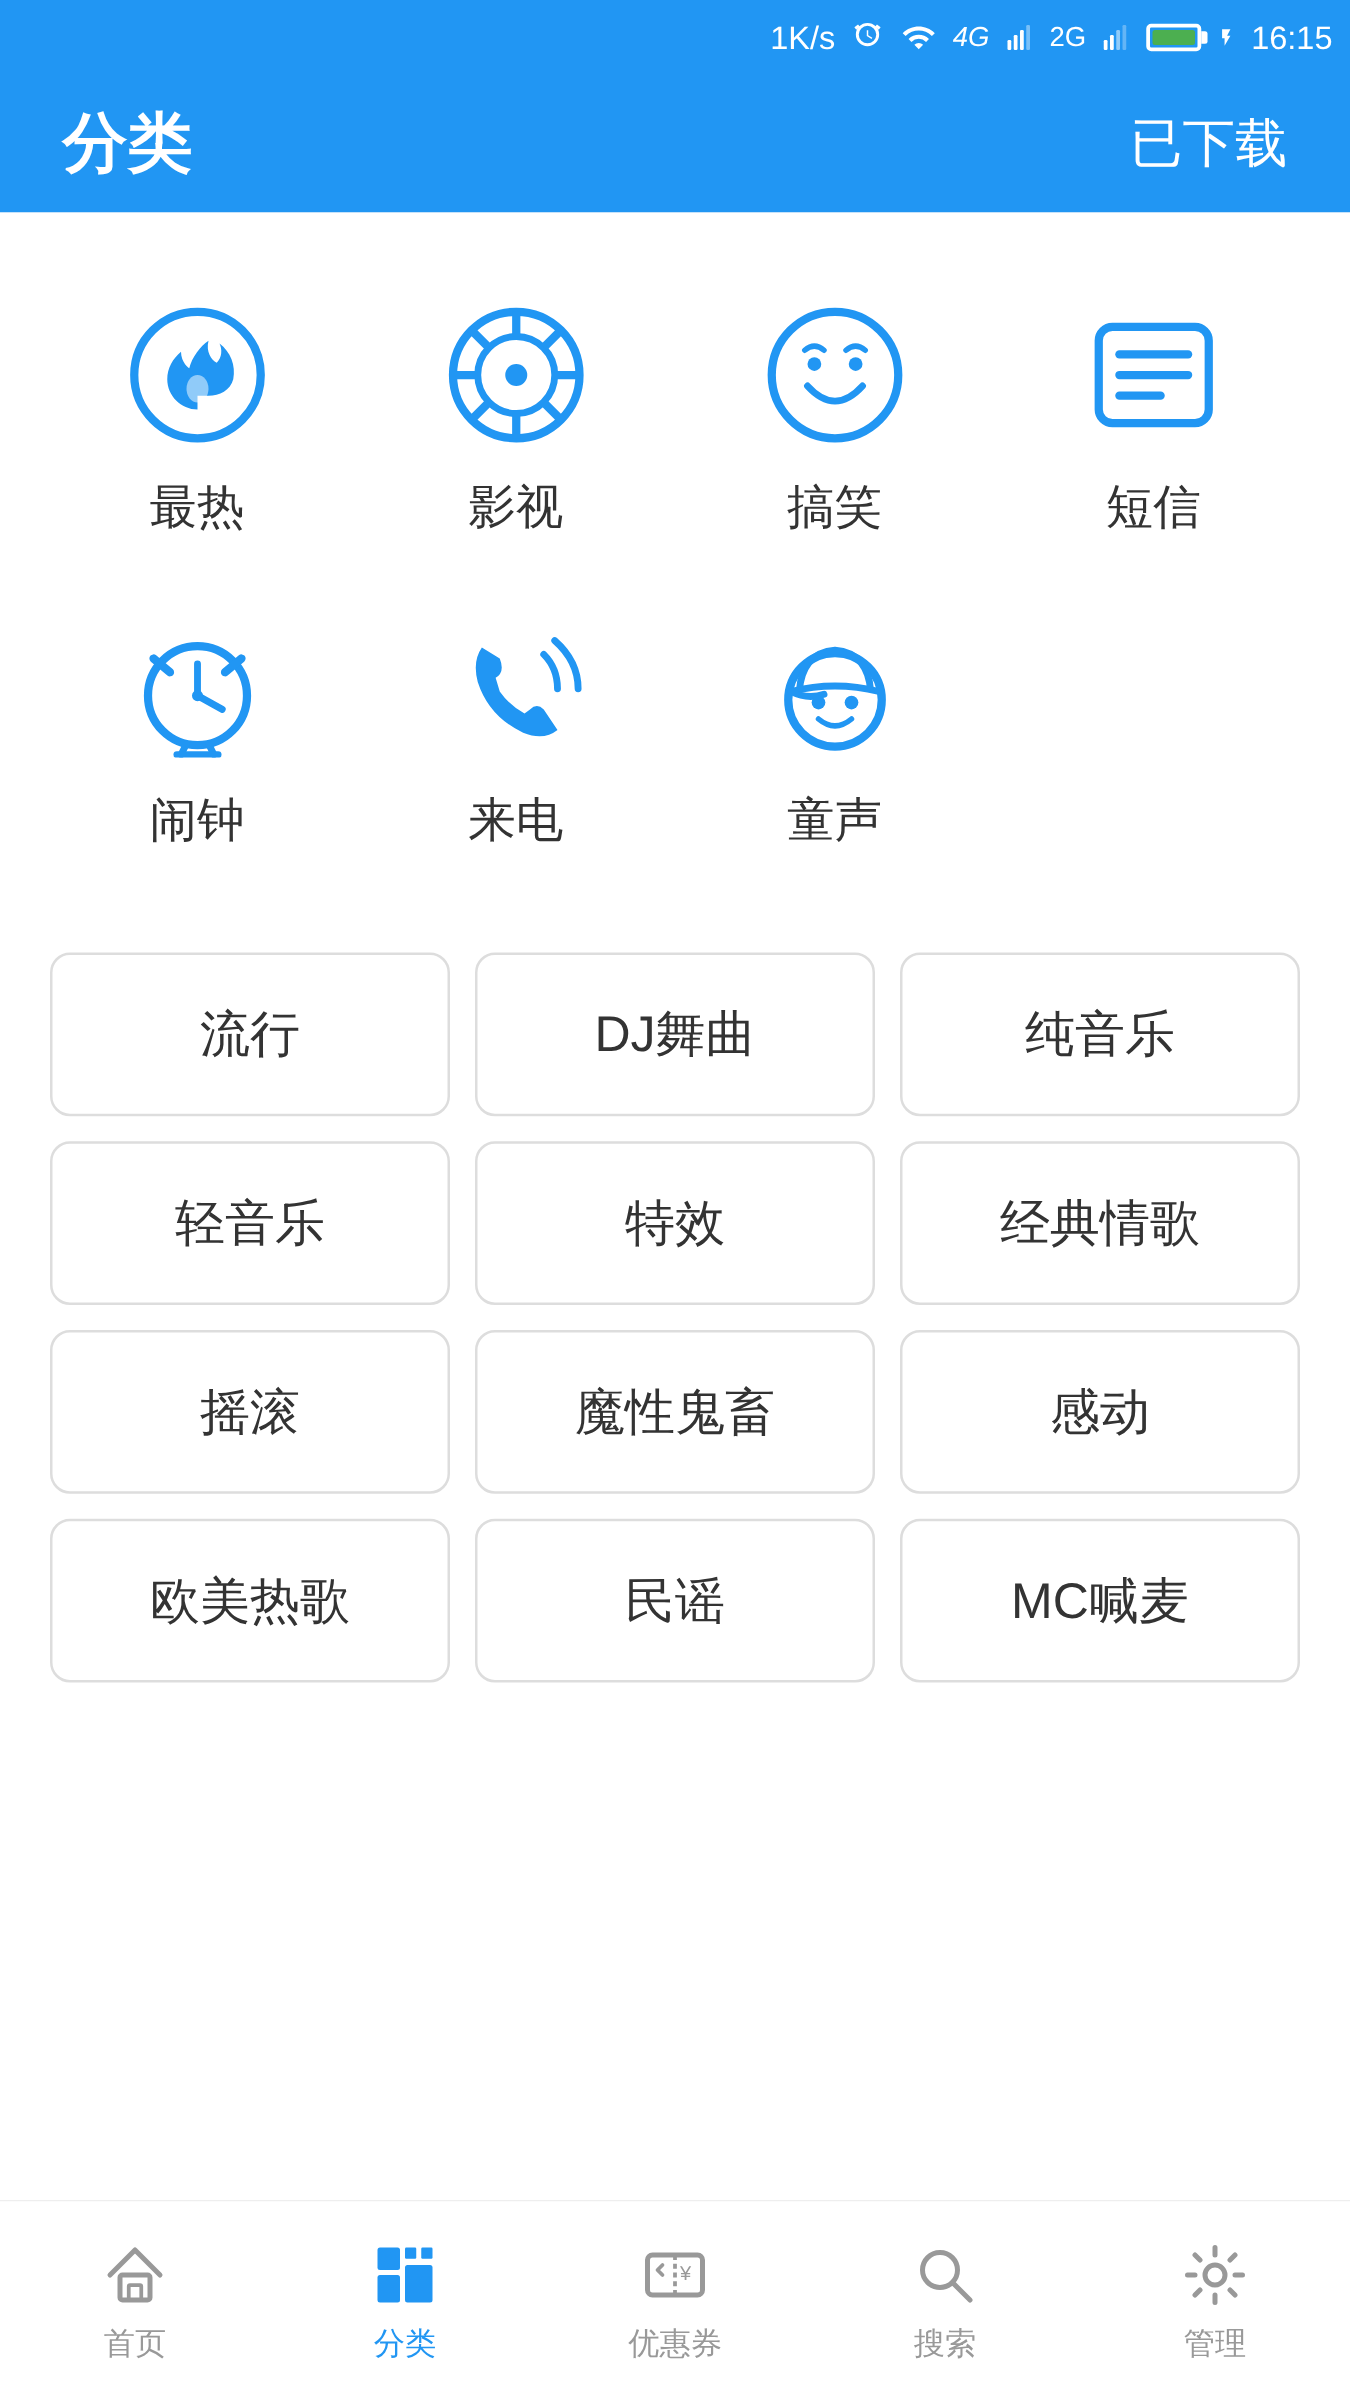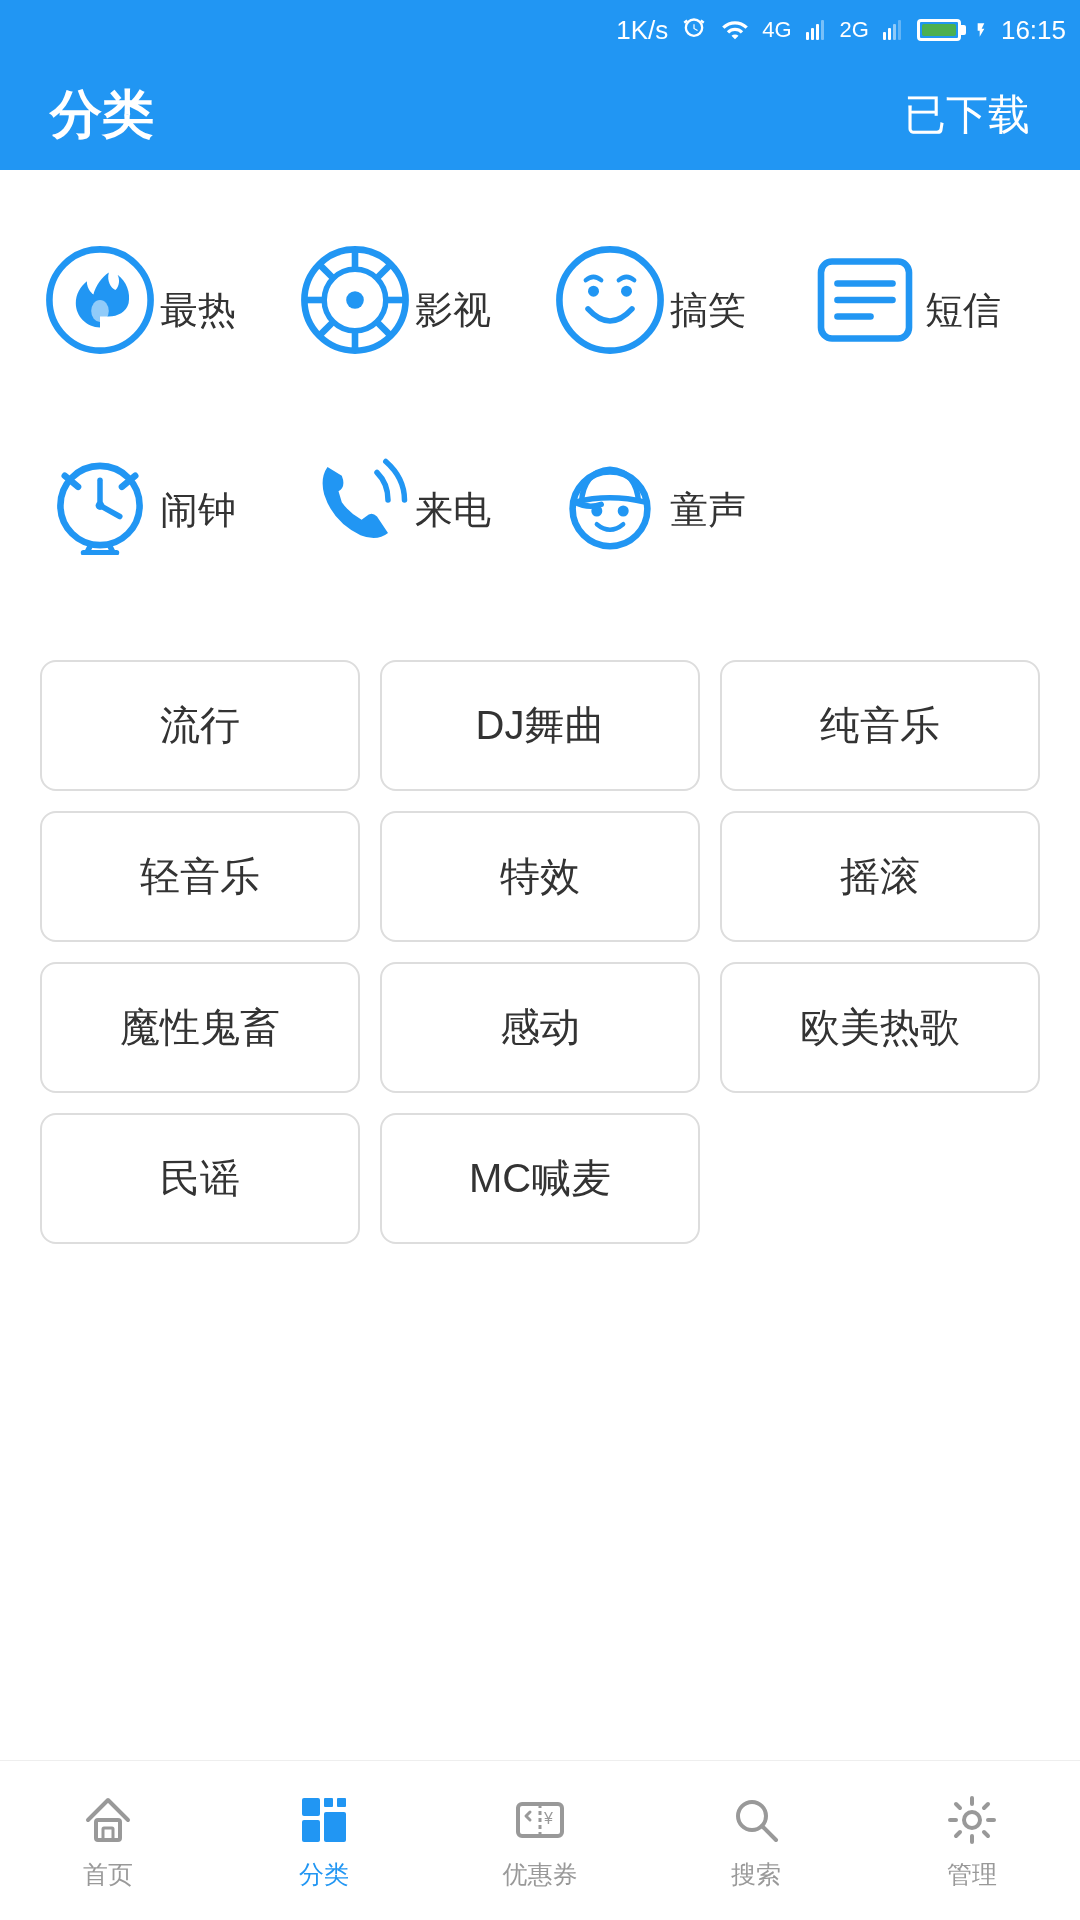--- a/index.html
+++ b/index.html
@@ -89,20 +89,21 @@
 
     
     .icon-grid {
       display: grid;
       grid-template-columns: repeat(4, 1fr);
       gap: 0;
       margin-bottom: 50px;
     }
     .icon-item {
       display: flex;
+      flex-direction: column;
       align-items: center;
       padding: 30px 10px;
       cursor: pointer;
     }
     .icon-circle {
       width: 120px;
       height: 120px;
       display: flex;
       align-items: center;
       justify-content: center;
@@ -183,21 +184,21 @@
 
     <svg width="28" height="28" viewBox="0 0 24 24" fill="white">
         <path d="M12 2a8 8 0 100 16A8 8 0 0012 2zm0 14a6 6 0 110-12 6 6 0 010 12zm.5-6.25V7h-1v4l3.28 1.95.52-.86-2.8-1.64z"></path>
         <path d="M3 5l2.5-2 1.3 1.6L4.3 6.6zm18 0l-2.5-2-1.3 1.6 2.5 2z"></path>
       </svg>
 
     <svg width="30" height="28" viewBox="0 0 24 24" fill="white">
         <path d="M1 9l2 2c5-5 13-5 18 0l2-2C16.93 2.93 7.08 2.93 1 9zm8 8l3 3 3-3a4.237 4.237 0 00-6 0zm-4-4l2 2a7 7 0 0110 0l2-2C15.14 9.14 8.87 9.14 5 13z"></path>
       </svg>
 
-    <span style="font-size:22px;">4G</span>
+    <span style="font-size:22px;font-style:italic;">4G</span>
     <svg width="24" height="28" viewBox="0 0 24 24" fill="white">
         <rect x="2" y="14" width="3" height="8" rx="1"></rect>
         <rect x="7" y="10" width="3" height="12" rx="1"></rect>
         <rect x="12" y="6" width="3" height="16" rx="1"></rect>
         <rect x="17" y="2" width="3" height="20" rx="1" opacity="0.4"></rect>
       </svg>
 
     <span style="font-size:22px;">2G</span>
     <svg width="24" height="28" viewBox="0 0 24 24" fill="white">
         <rect x="2" y="14" width="3" height="8" rx="1"></rect>
@@ -344,20 +345,21 @@
     </div>
 
   </div>
 
   <div class="tag-grid">
     <div class="tag-item">流行</div>
     <div class="tag-item">DJ舞曲</div>
     <div class="tag-item">纯音乐</div>
     <div class="tag-item">轻音乐</div>
     <div class="tag-item">特效</div>
+    <div class="tag-item">经典情歌</div>
     <div class="tag-item">摇滚</div>
     <div class="tag-item">魔性鬼畜</div>
     <div class="tag-item">感动</div>
     <div class="tag-item">欧美热歌</div>
     <div class="tag-item">民谣</div>
     <div class="tag-item">MC喊麦</div>
   </div>
 
 </div>
 

